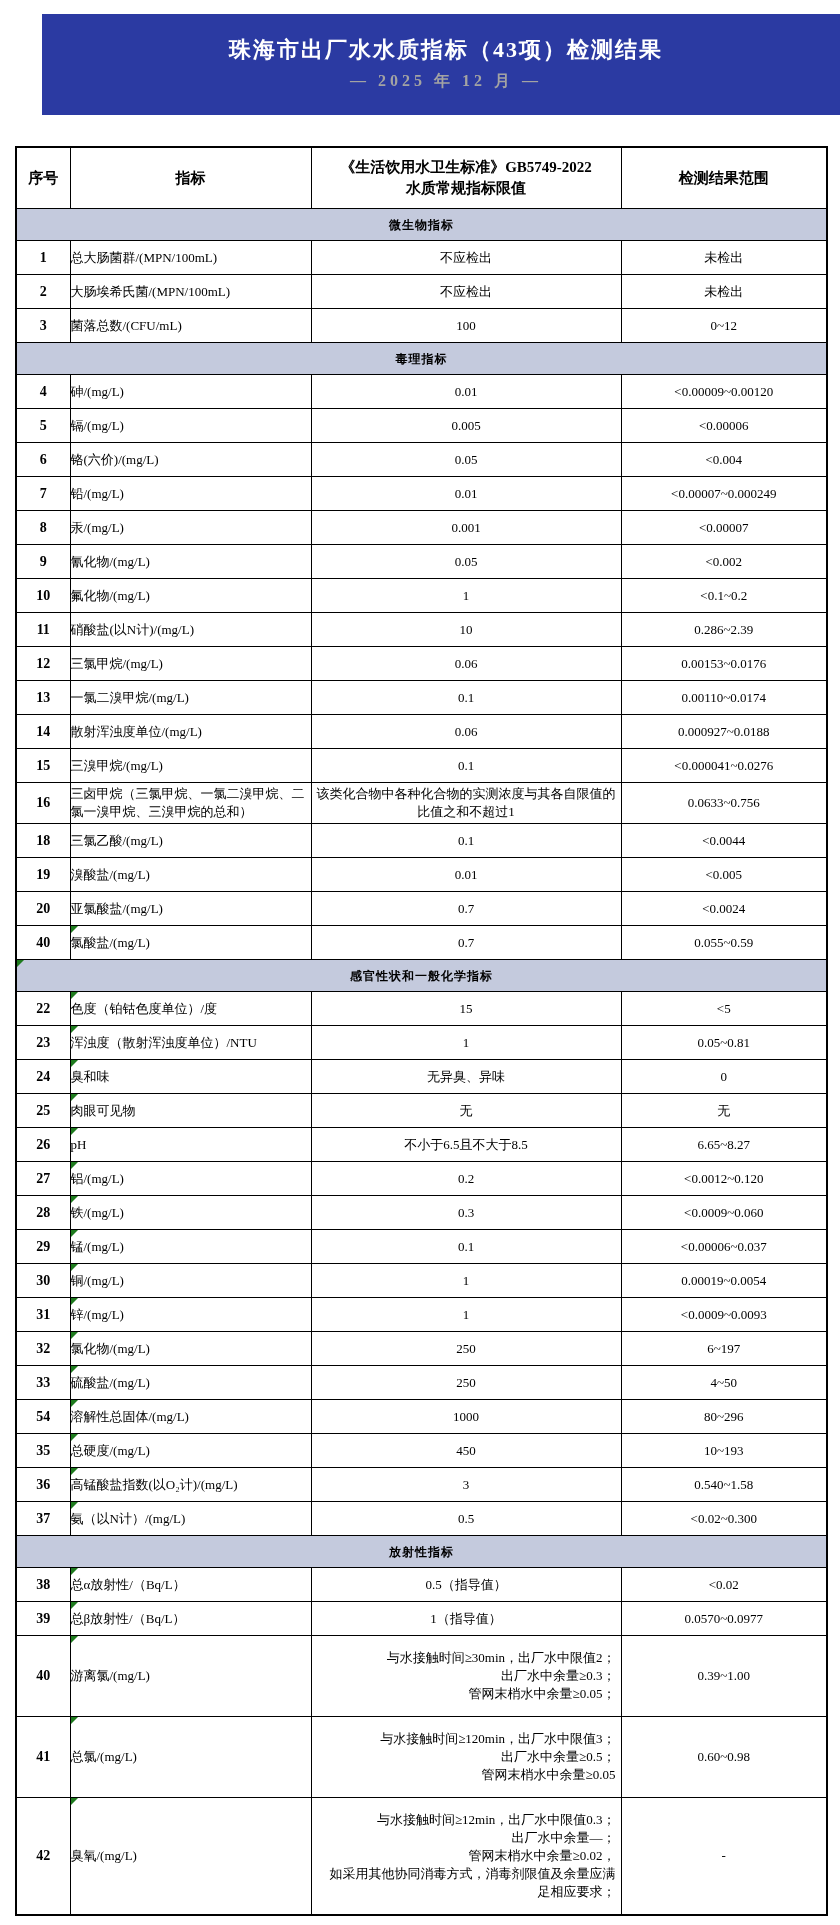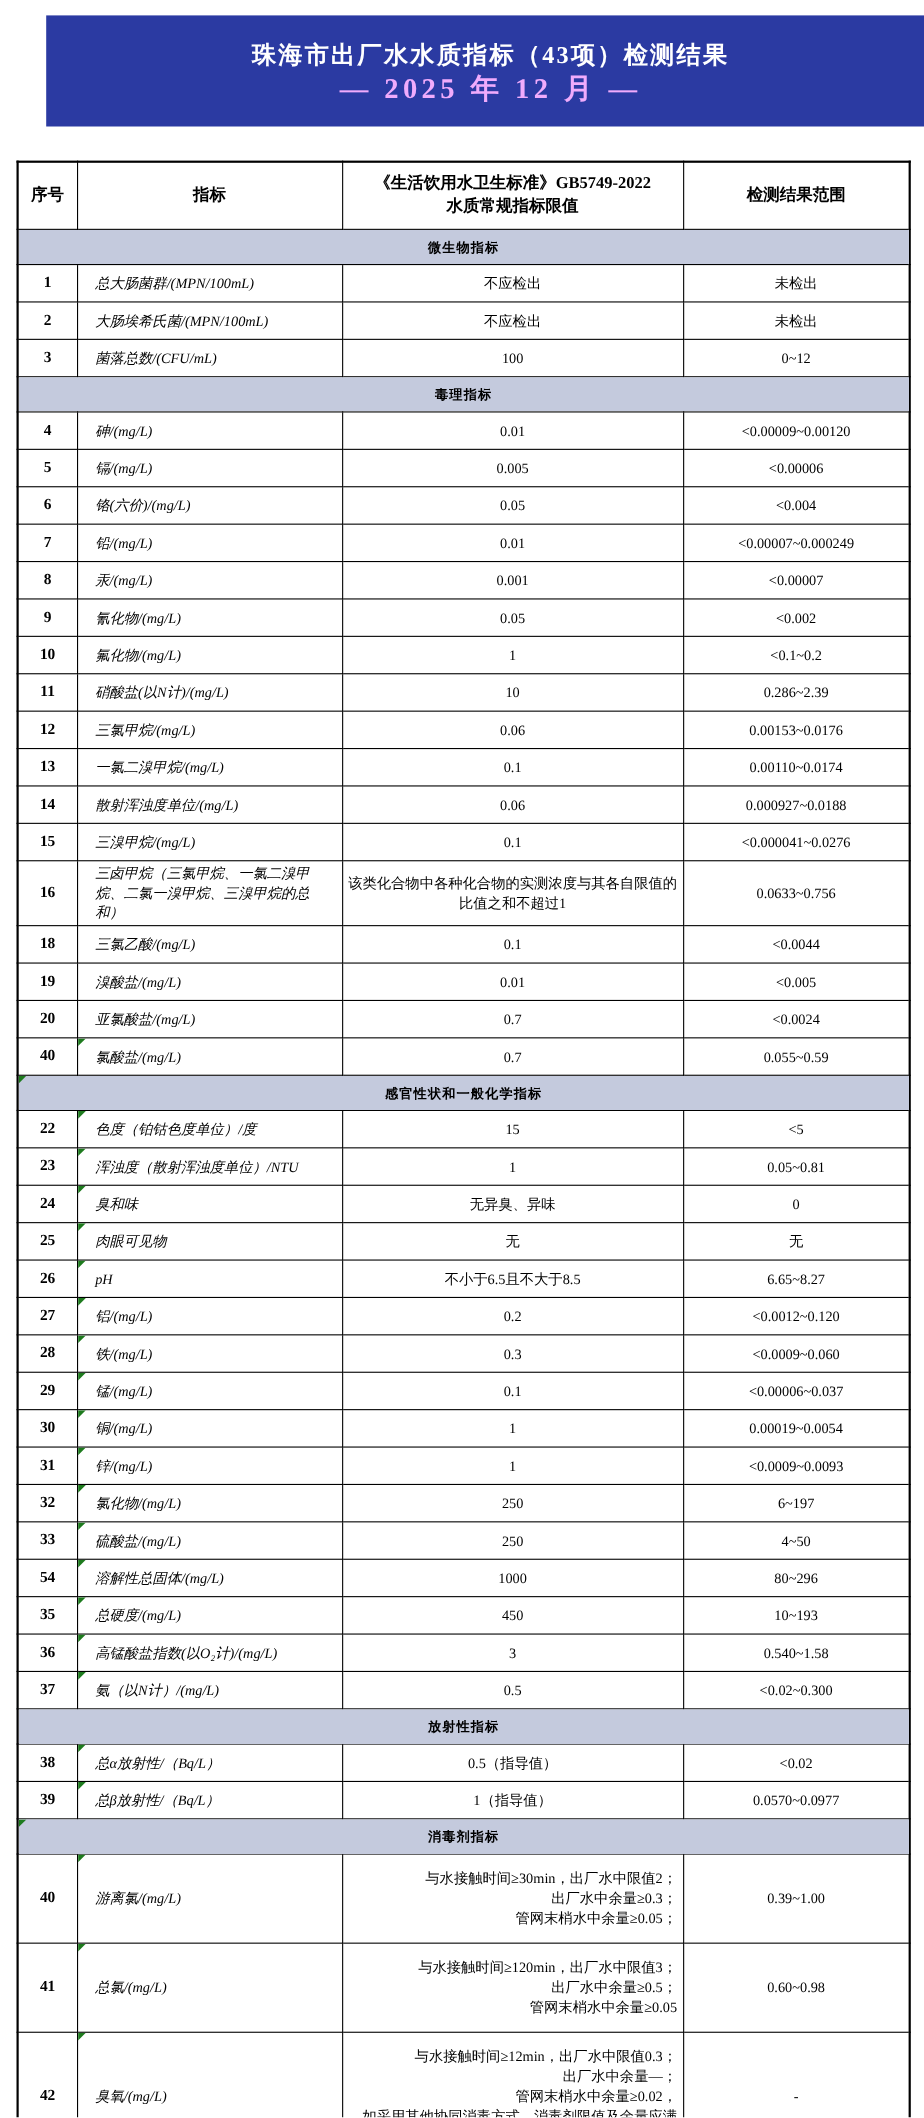--- a/index.html
+++ b/index.html
@@ -1,28 +1,28 @@
 <!DOCTYPE html>
 <html><head>
 <meta charset="utf-8">
 <style>
   html,body{margin:0;padding:0;background:#ffffff;}
   .page{position:relative;width:840px;height:1925px;background:#ffffff;overflow:hidden;
         font-family:"Liberation Serif","DejaVu Serif",serif;color:#000;}
   .banner{position:absolute;left:18px;top:14px;width:808px;height:101px;background:#2b3aa2;
           display:flex;flex-direction:column;justify-content:center;align-items:center;margin-left:24px;}
   .banner .t1{color:#fff;font-weight:bold;font-size:22px;letter-spacing:2px;line-height:32px;}
-  .banner .t2{color:#f0abfc;font-weight:bold;font-size:26px;letter-spacing:4px;line-height:30px;}
+  .banner .t2{color:#a3a3a3;font-weight:bold;font-size:16px;letter-spacing:4px;line-height:30px;}
   table.wq{position:absolute;left:15px;top:146px;width:811px;border-collapse:collapse;
            border:2px solid #000;table-layout:fixed;}
   .wq th,.wq td{border:1px solid #000;white-space:pre-line;overflow:hidden;vertical-align:middle;}
   .wq th{font-weight:bold;font-size:15px;height:56px;text-align:center;padding:2px 4px;line-height:21px;}
   .wq td{font-size:13px;height:29px;padding:2px 5px;line-height:18px;}
   td.num{text-align:center;font-weight:bold;font-size:14px;}
-  td.ind{text-align:left;padding-left:16px;position:relative;font-style:italic;}
+  td.ind{text-align:left;padding-left:0;position:relative;}
   td.limit,td.result{text-align:center;}
   td.limit.left{text-align:right;padding-left:6px;}
   tr.multiline td{padding-top:13px;padding-bottom:13px;}
   td.section{background:#c4cadd;font-weight:bold;font-size:12px;text-align:center;height:27px;
              position:relative;letter-spacing:1px;}
   .flag{position:absolute;top:0;left:0;width:0;height:0;
         border-top:7px solid #1e7b1e;border-right:7px solid transparent;}
 </style>
 </head>
 <body>
@@ -284,23 +284,20 @@
           <td class="ind">总α放射性/（Bq/L）<span class="flag"></span></td>
           <td class="limit">0.5（指导值）</td>
           <td class="result">&lt;0.02</td>
         </tr>
         <tr>
           <td class="num">39</td>
           <td class="ind">总β放射性/（Bq/L）<span class="flag"></span></td>
           <td class="limit">1（指导值）</td>
           <td class="result">0.0570~0.0977</td>
         </tr>
-        <tr>
-          <td colspan="4" class="section">消毒剂指标<span class="flag"></span></td>
-        </tr>
         <tr class="multiline">
           <td class="num">40</td>
           <td class="ind">游离氯/(mg/L)<span class="flag"></span></td>
           <td class="limit left">与水接触时间≥30min，出厂水中限值2；
 出厂水中余量≥0.3；
 管网末梢水中余量≥0.05；</td>
           <td class="result">0.39~1.00</td>
         </tr>
         <tr class="multiline">
           <td class="num">41</td>

